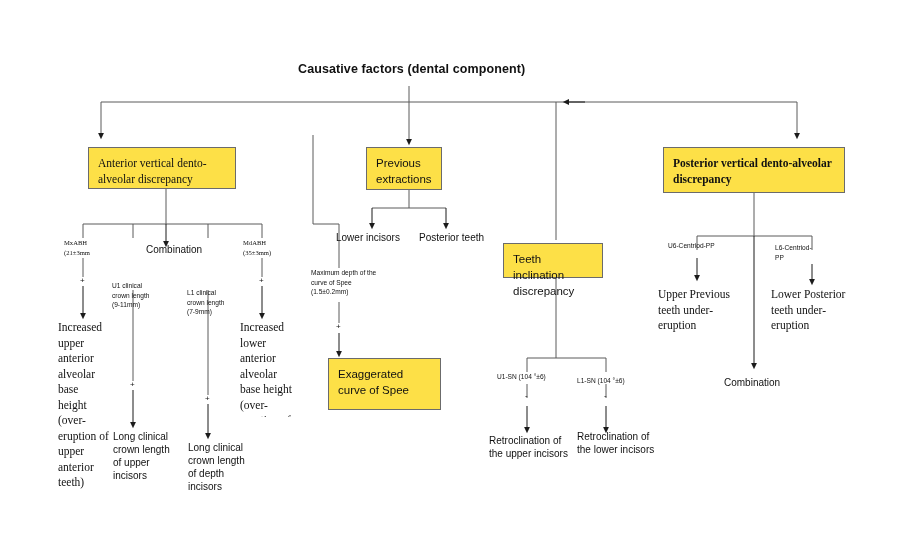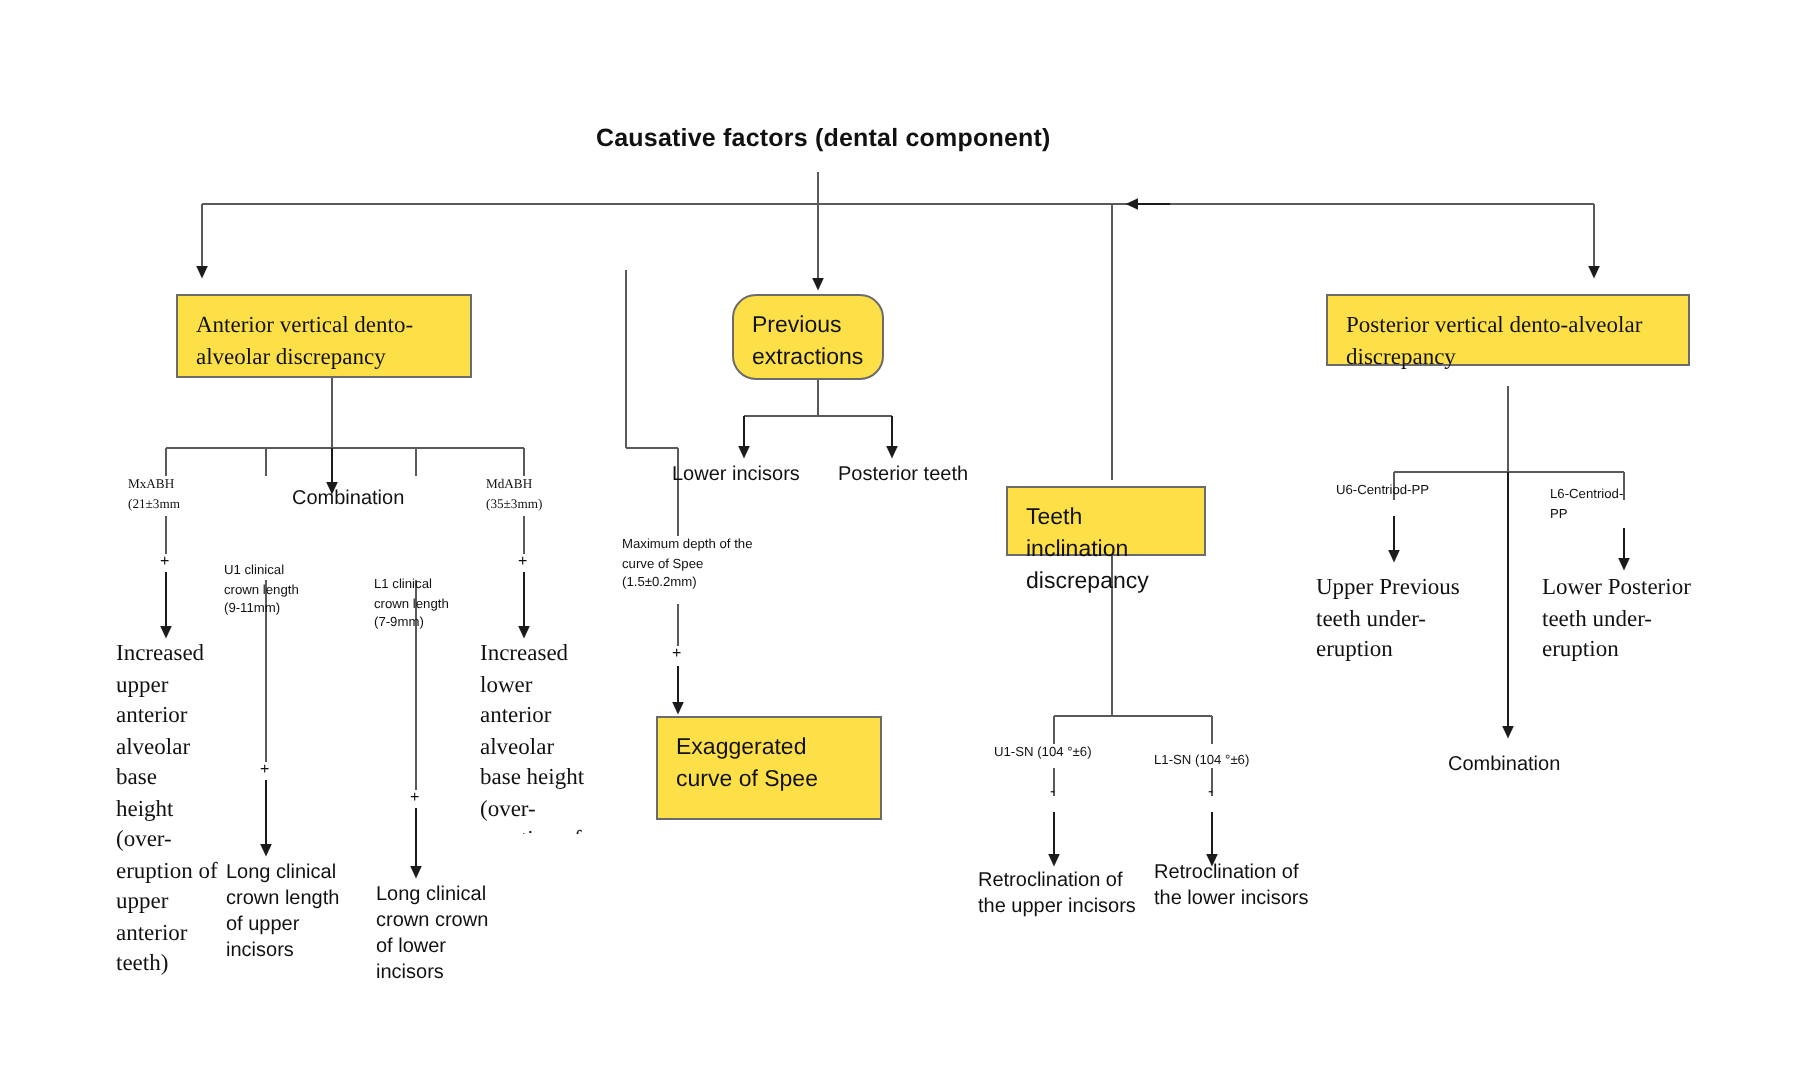--- a/index.html
+++ b/index.html
@@ -104,23 +104,23 @@
       <line x1="697" y1="258" x2="697" y2="278" stroke="#1b1b1b" marker-end="url(#ah)"></line>
       <line x1="812" y1="264" x2="812" y2="282" stroke="#1b1b1b" marker-end="url(#ah)"></line>
       <line x1="754" y1="236" x2="754" y2="366" stroke="#1b1b1b" marker-end="url(#ah)"></line>
     </g>
   </svg>
 
   <div class="node title" style="left:298px;top:62px;">Causative factors (dental component)</div>
 
   <div class="node boxed serif t-box" style="left:88px;top:147px;width:148px;height:42px;">Anterior vertical dento-alveolar discrepancy</div>
 
-  <div class="node boxed sans t-box" style="left:366px;top:147px;width:76px;height:43px;border-radius:12px;">Previous extractions</div>
+  <div class="node boxed sans t-box" style="left:366px;top:147px;width:76px;height:43px;">Previous extractions</div>
 
-  <div class="node boxed serif t-box" style="left:663px;top:147px;width:182px;height:36px;">Posterior vertical dento-alveolar discrepancy</div>
+  <div class="node boxed serif t-box" style="left:663px;top:147px;width:182px;height:46px;font-weight:bold;">Posterior vertical dento-alveolar discrepancy</div>
 
   <div class="node boxed sans t-box" style="left:503px;top:243px;width:100px;height:35px;">Teeth inclination discrepancy</div>
 
   <div class="node boxed sans t-box" style="left:328px;top:358px;width:113px;height:52px;">Exaggerated curve of Spee</div>
 
   <div class="node serif t-small" style="left:64px;top:238px;width:46px;">MxABH (21±3mm</div>
   <div class="node sans t-plus" style="left:80px;top:277px;">+</div>
 
   <div class="node sans t-mid" style="left:146px;top:243px;width:62px;">Combination</div>
 
@@ -132,21 +132,21 @@
 
   <div class="node sans t-small" style="left:187px;top:288px;width:44px;">L1 clinical crown length (7-9mm)</div>
   <div class="node sans t-plus" style="left:205px;top:395px;">+</div>
 
   <div class="node serif t-big" style="left:58px;top:320px;width:52px;">Increased upper anterior alveolar base height (over-eruption of upper anterior teeth)</div>
 
   <div class="node serif t-big clip-ovf" style="left:240px;top:320px;width:58px;height:97px;">Increased lower anterior alveolar base height (over-eruption of</div>
 
   <div class="node sans t-mid" style="left:113px;top:430px;width:62px;">Long clinical crown length of upper incisors</div>
 
-  <div class="node sans t-mid" style="left:188px;top:441px;width:62px;">Long clinical crown crown of lower incisors</div>
+  <div class="node sans t-mid" style="left:188px;top:441px;width:62px;">Long clinical crown length of depth incisors</div>
 
   <div class="node sans t-mid" style="left:336px;top:231px;width:76px;">Lower incisors</div>
 
   <div class="node sans t-mid" style="left:419px;top:231px;width:84px;">Posterior teeth</div>
 
   <div class="node sans t-small" style="left:311px;top:268px;width:74px;">Maximum depth of the curve of Spee (1.5±0.2mm)</div>
   <div class="node sans t-plus" style="left:336px;top:323px;">+</div>
 
   <div class="node sans t-small" style="left:497px;top:372px;width:66px;">U1-SN (104 °±6)</div>
   <div class="node sans t-plus" style="left:525px;top:392px;">-</div>

